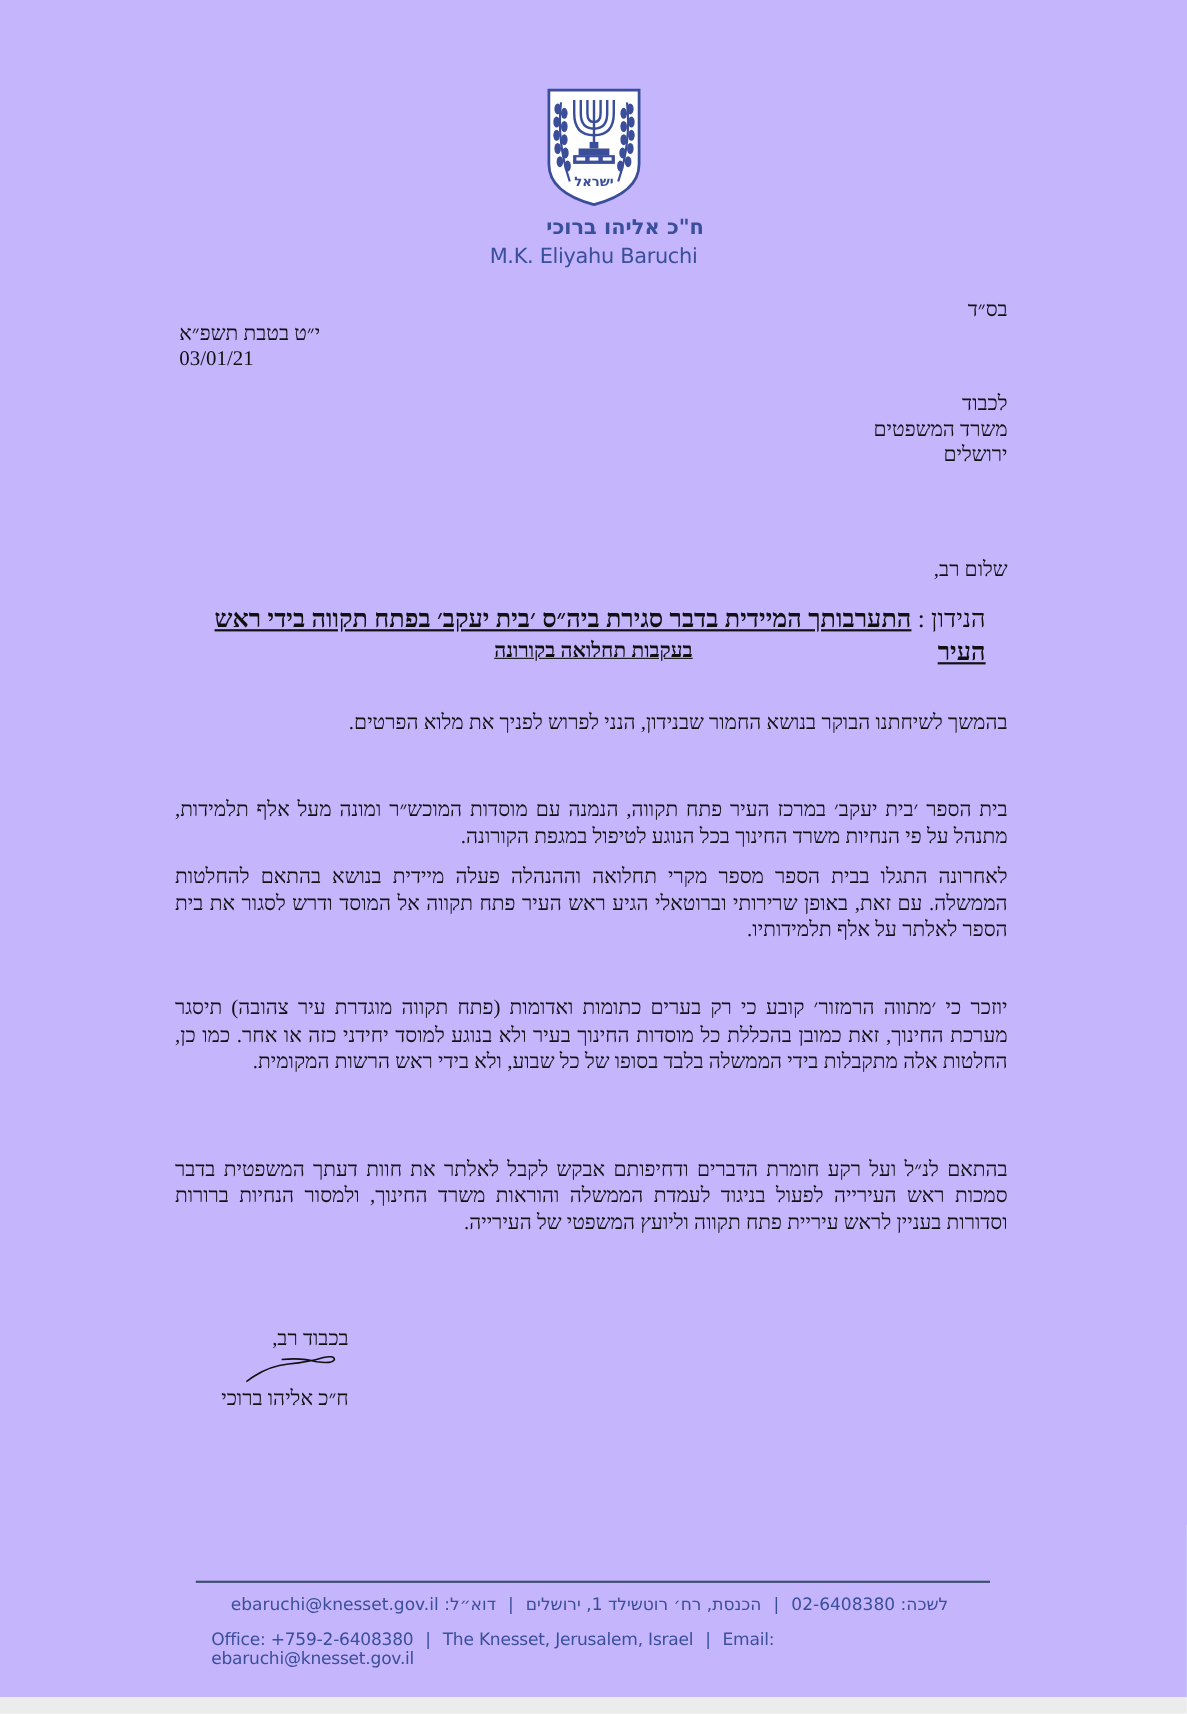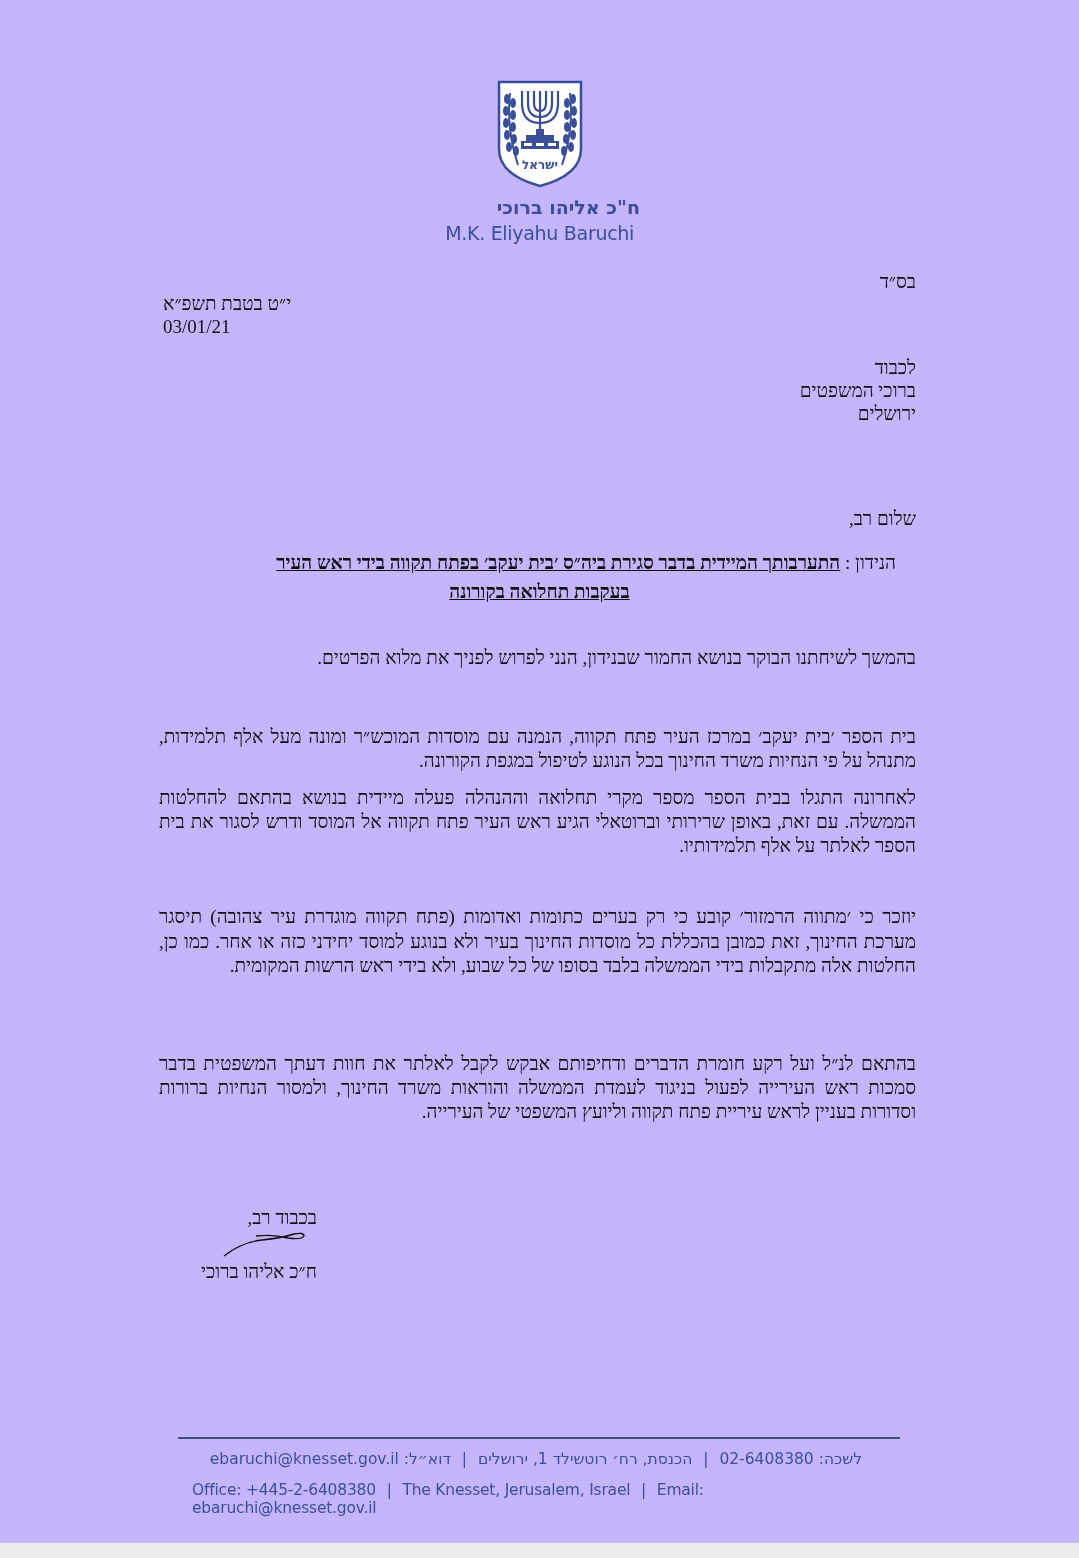--- a/index.html
+++ b/index.html
@@ -19,21 +19,21 @@
 
     .bsd { position: absolute; right: 163px; top: 270px; }
     .heb-date { position: absolute; left: 163px; top: 292px; width: 300px; text-align: left; direction: rtl; unicode-bidi: plaintext; }
     .heb-date span { display: block; direction: rtl; text-align: left; }
     .greg-date { position: absolute; left: 163px; top: 315px; }
 
     .recipient { position: absolute; right: 163px; top: 356px; width: 400px; }
     .recipient div { height: 23px; }
 
     .greeting { position: absolute; right: 163px; top: 507px; margin-left: 12px; }
-    .subject { position: absolute; left: 163px; right: 183px; top: 548px; font-size: 19px; line-height: 30px; }
+    .subject { position: absolute; left: 163px; right: 183px; top: 548px; font-size: 23px; line-height: 30px; }
     .subject .label { font-weight: normal; }
     .subject .title { font-weight: bold; text-decoration: underline; }
     .subject-line2 { position: absolute; left: 163px; right: 163px; top: 581px; text-align: center; font-weight: bold; text-decoration: underline; font-size: 19px; }
 
     .para { position: absolute; right: 163px; width: 757px; font-size: 19px; line-height: 24px; text-align: justify; text-align-last: right; direction: rtl; }
     .p1 { top: 646px; }
     .p2 { top: 701px; margin-top: 24px; }
     .p3 { top: 786px; }
     .p4 { top: 905px; line-height: 24.5px; }
     .p5 { top: 1052px; }
@@ -103,21 +103,21 @@
   <div class="mk-en">M.K. Eliyahu Baruchi</div>
 
   <div class="bsd rtl txt">בס״ד</div>
   <div class="heb-date txt">
       <span>י״ט בטבת תשפ״א</span>
     </div>
   <div class="greg-date txt">03/01/21</div>
 
   <div class="recipient rtl txt">
     <div>לכבוד</div>
-    <div>ברוכי המשפטים</div>
+    <div>משרד המשפטים</div>
     <div>ירושלים</div>
   </div>
 
   <div class="greeting rtl txt">שלום רב,</div>
 
   <div class="subject rtl">
     <span class="label">הנידון :</span>
     <span class="title">התערבותך המיידית בדבר סגירת ביה״ס ׳בית יעקב׳ בפתח תקווה בידי ראש העיר</span>
   </div>
   <div class="subject-line2 rtl">בעקבות תחלואה בקורונה</div>
@@ -136,20 +136,20 @@
 
   <div class="footer-rule"></div>
   <div class="footer-he">
     <span>לשכה: 02-6408380</span>
     <span class="sep">|</span>
     <span>הכנסת, רח׳ רוטשילד 1, ירושלים</span>
     <span class="sep">|</span>
     <span>דוא״ל: ebaruchi@knesset.gov.il</span>
   </div>
   <div class="footer-en">
-    <span>Office: +445-2-6408380</span>
+    <span>Office: +759-2-6408380</span>
     <span class="sep">|</span>
     <span>The Knesset, Jerusalem, Israel</span>
     <span class="sep">|</span>
     <span>Email: ebaruchi@knesset.gov.il</span>
   </div>
 </div>
 <div class="bottom-strip"></div>
 
 </body></html>

